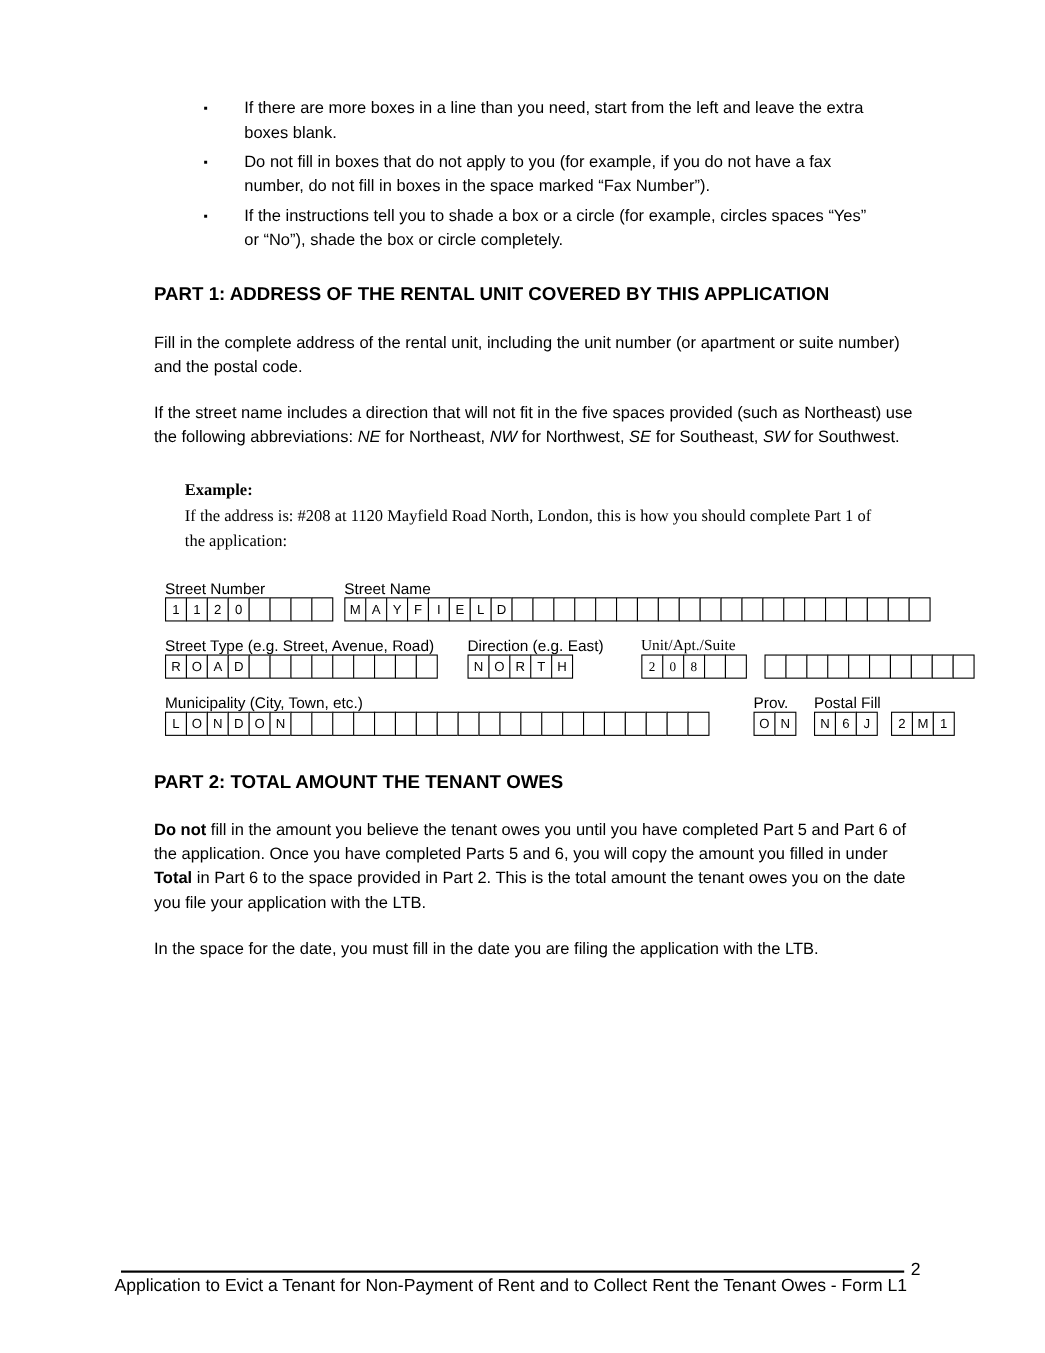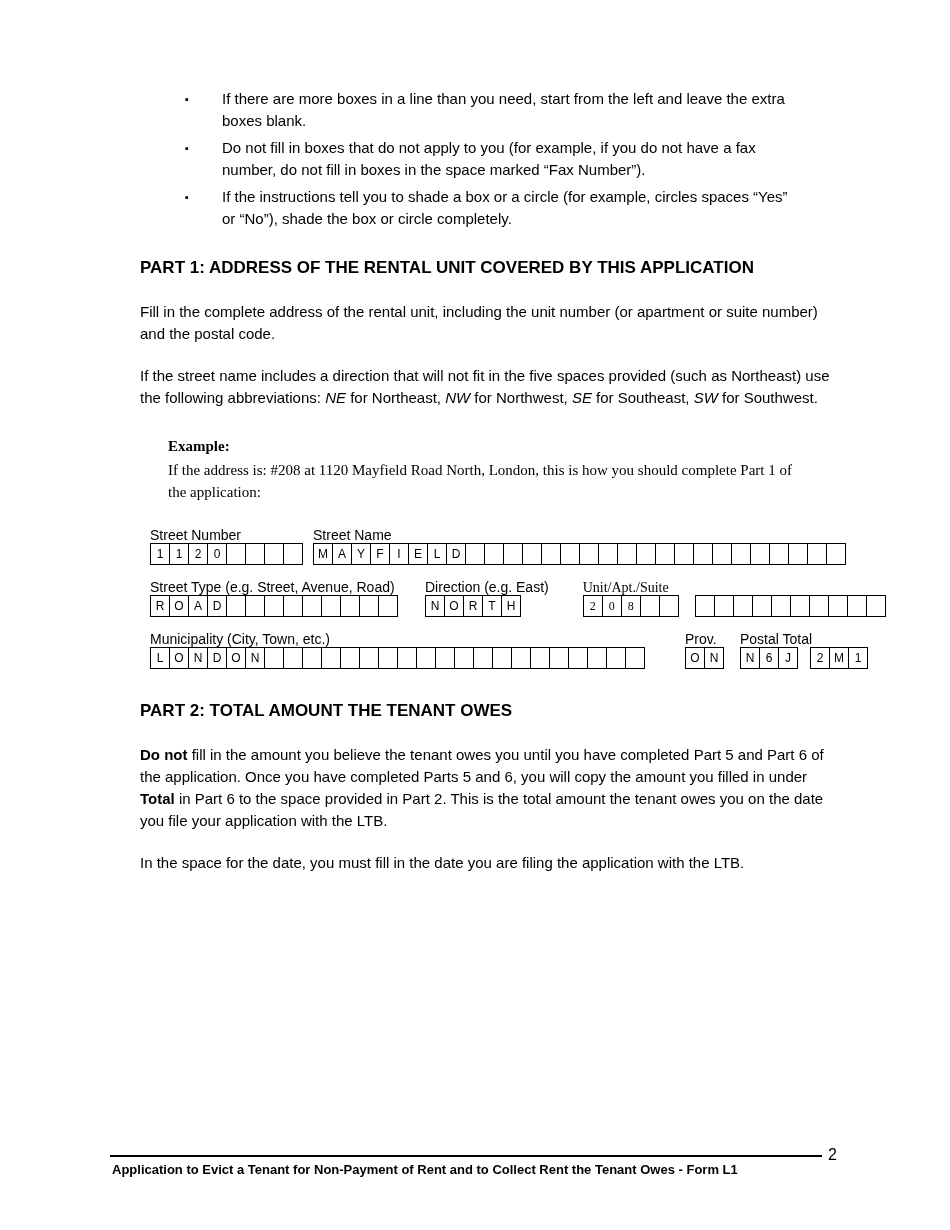--- a/index.html
+++ b/index.html
@@ -79,24 +79,24 @@
   
   .footer-rule {
     position: absolute;
     left: 110px;
     top: 1155px;
     width: 712px;
     border-top: 2px solid #000;
   }
   .footer-text {
     position: absolute;
-    left: 112px;
+    left: 104px;
     top: 1162px;
-    font-size: 13px;
-    font-weight: bold;
+    font-size: 16px;
+    font-weight: normal;
     line-height: 15px;
   }
   .page-number {
     position: absolute;
     left: 828px;
     top: 1146px;
     font-size: 16px;
     line-height: 18px;
   }
 </style>
@@ -272,21 +272,21 @@
             </div>
         </div>
         <div class="fe-field ml40">
           <div class="fe-label">Prov.</div>
           <div class="boxes">
               <div class="cell">O</div>
               <div class="cell">N</div>
             </div>
         </div>
         <div class="fe-field ml16">
-          <div class="fe-label">Postal Total</div>
+          <div class="fe-label">Postal Fill</div>
           <div class="boxes-pair">
             <div class="boxes">
                 <div class="cell">N</div>
                 <div class="cell">6</div>
                 <div class="cell">J</div>
               </div>
             <div class="gap12"></div>
             <div class="boxes">
                 <div class="cell">2</div>
                 <div class="cell">M</div>

